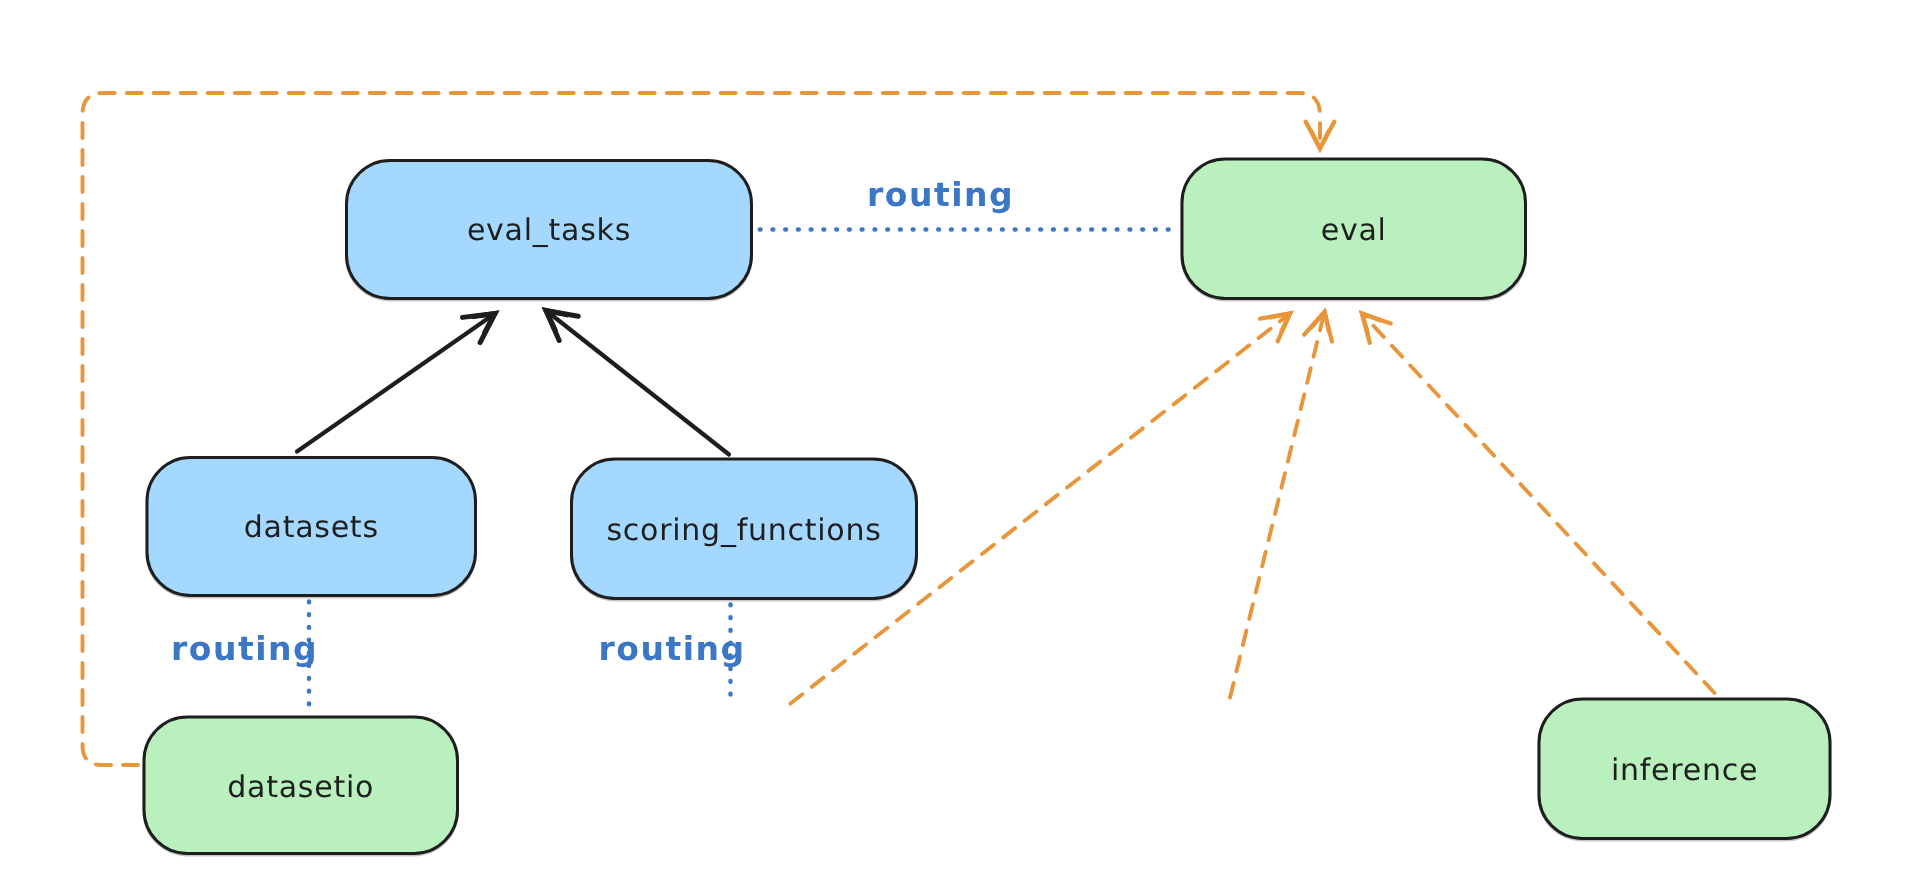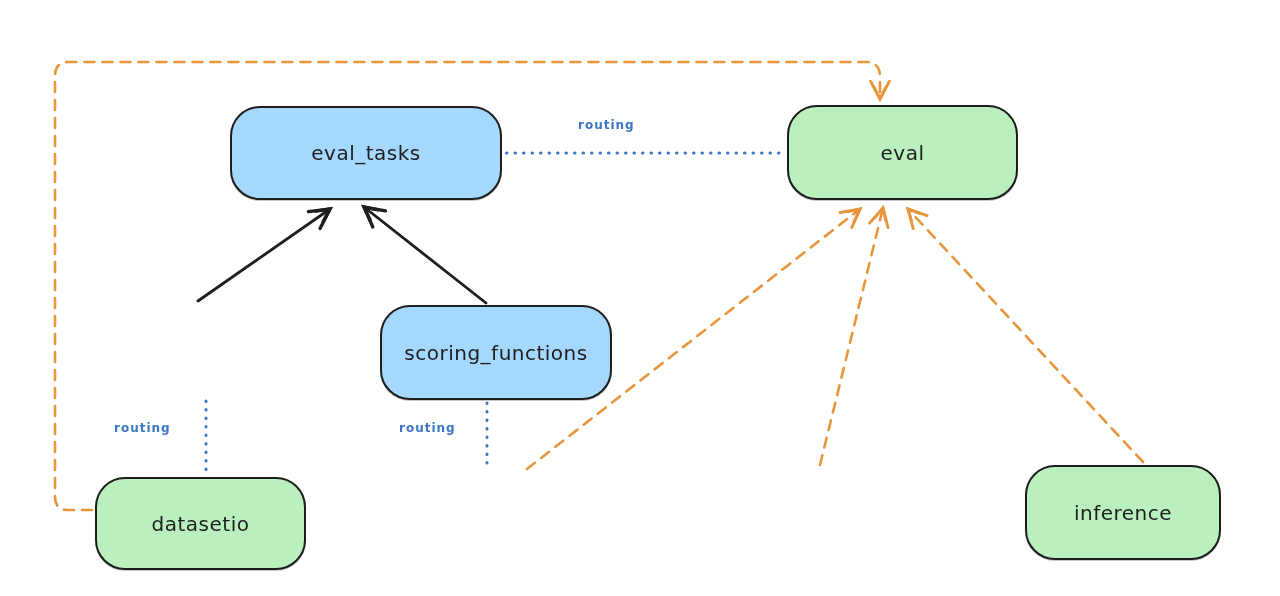--- a/index.html
+++ b/index.html
@@ -40,21 +40,21 @@
   .node-datasets         { left:97px;  top:304px; width:221px; height:94px; }
   .node-scoring-functions{ left:380px; top:305px; width:232px; height:95px; }
   .node-datasetio        { left:95px;  top:477px; width:211px; height:93px; }
   .node-scoring          { left:387px; top:472px; width:231px; height:95px; }
   .node-agents           { left:705px; top:468px; width:235px; height:97px; }
   .node-inference        { left:1025px;top:465px; width:196px; height:95px; }
 
   .routing-label{
     position:absolute;
     color: var(--routing-color);
-    font-size: 12px;
+    font-size: 22px;
     font-weight: bold;
     letter-spacing: 1px;
   }
   .routing-top     { left:578px; top:118px; }
   .routing-datasets{ left:114px; top:421px; }
   .routing-scoring { left:399px; top:421px; }
 
   path.black-arrow{
     fill:none; stroke: var(--black-arrow-color);
     stroke-width:2.8; stroke-linecap:round;
@@ -103,20 +103,23 @@
   </svg>
 
   <div class="node node-eval-tasks">
     <span>eval_tasks</span>
   </div>
 
   <div class="node provider node-eval">
     <span>eval</span>
   </div>
 
+  <div class="node node-datasets">
+    <span>datasets</span>
+  </div>
 
   <div class="node node-scoring-functions">
     <span>scoring_functions</span>
   </div>
 
   <div class="node provider node-datasetio">
     <span>datasetio</span>
   </div>
 
 

